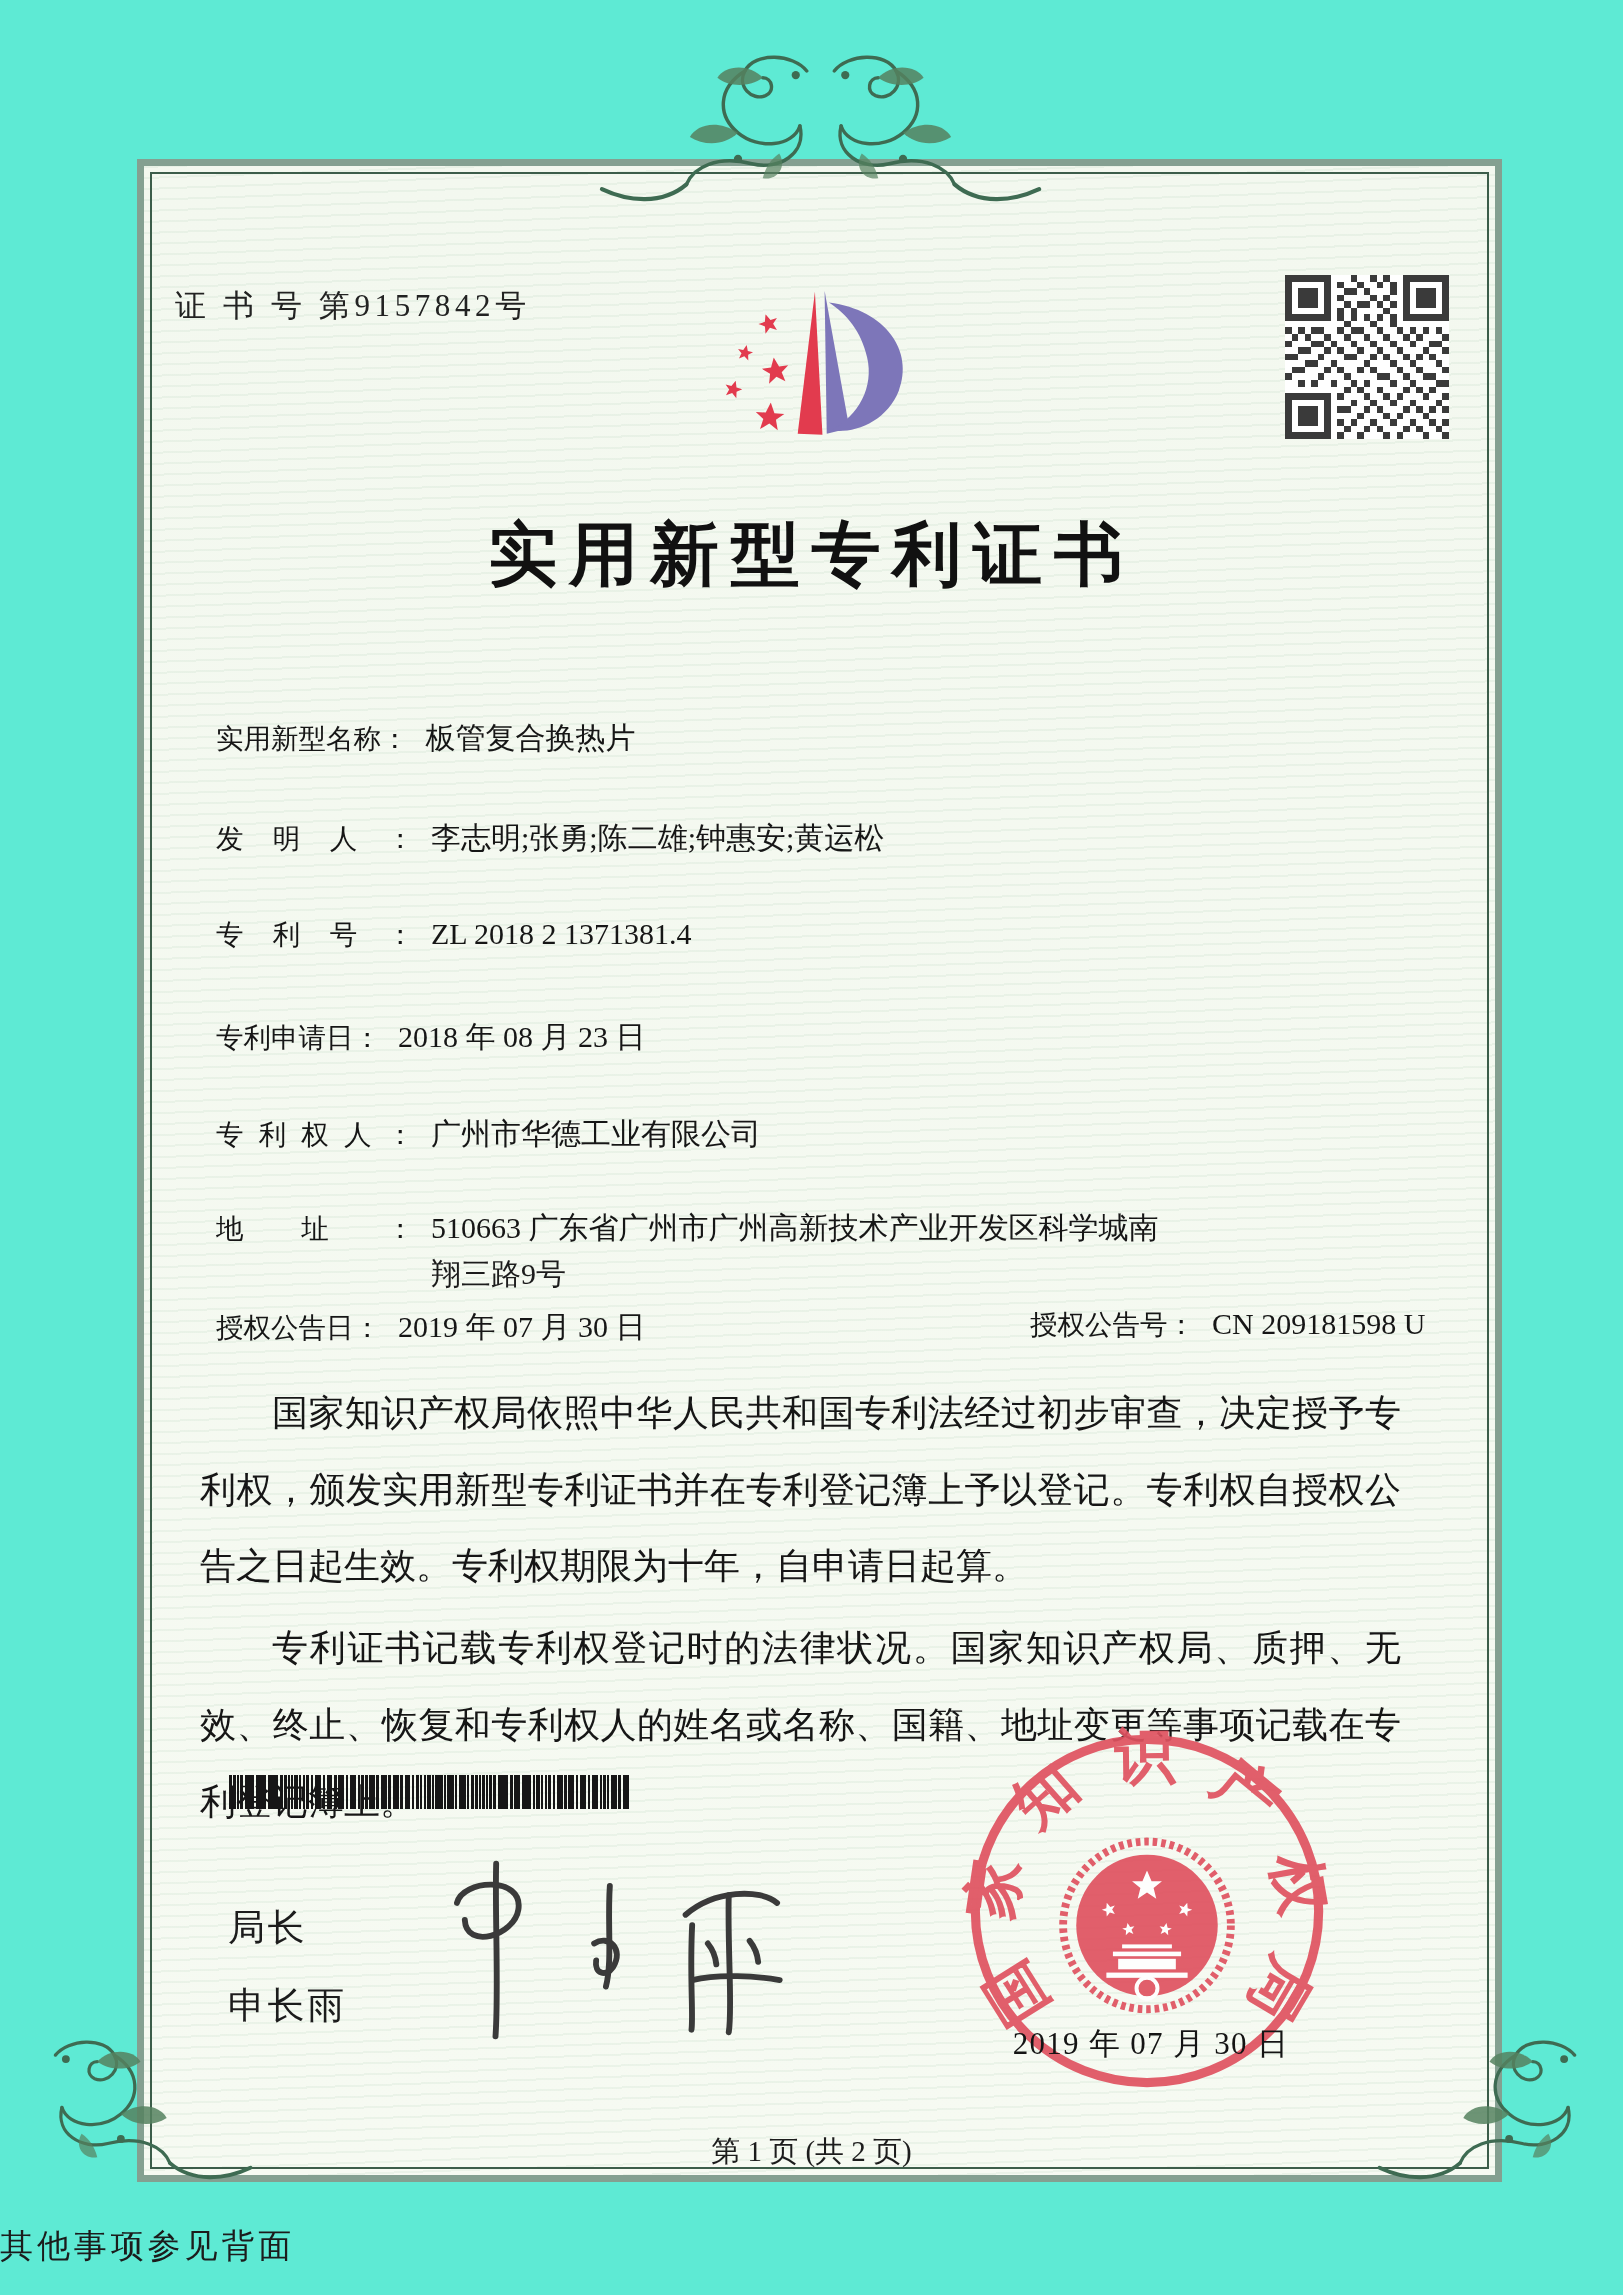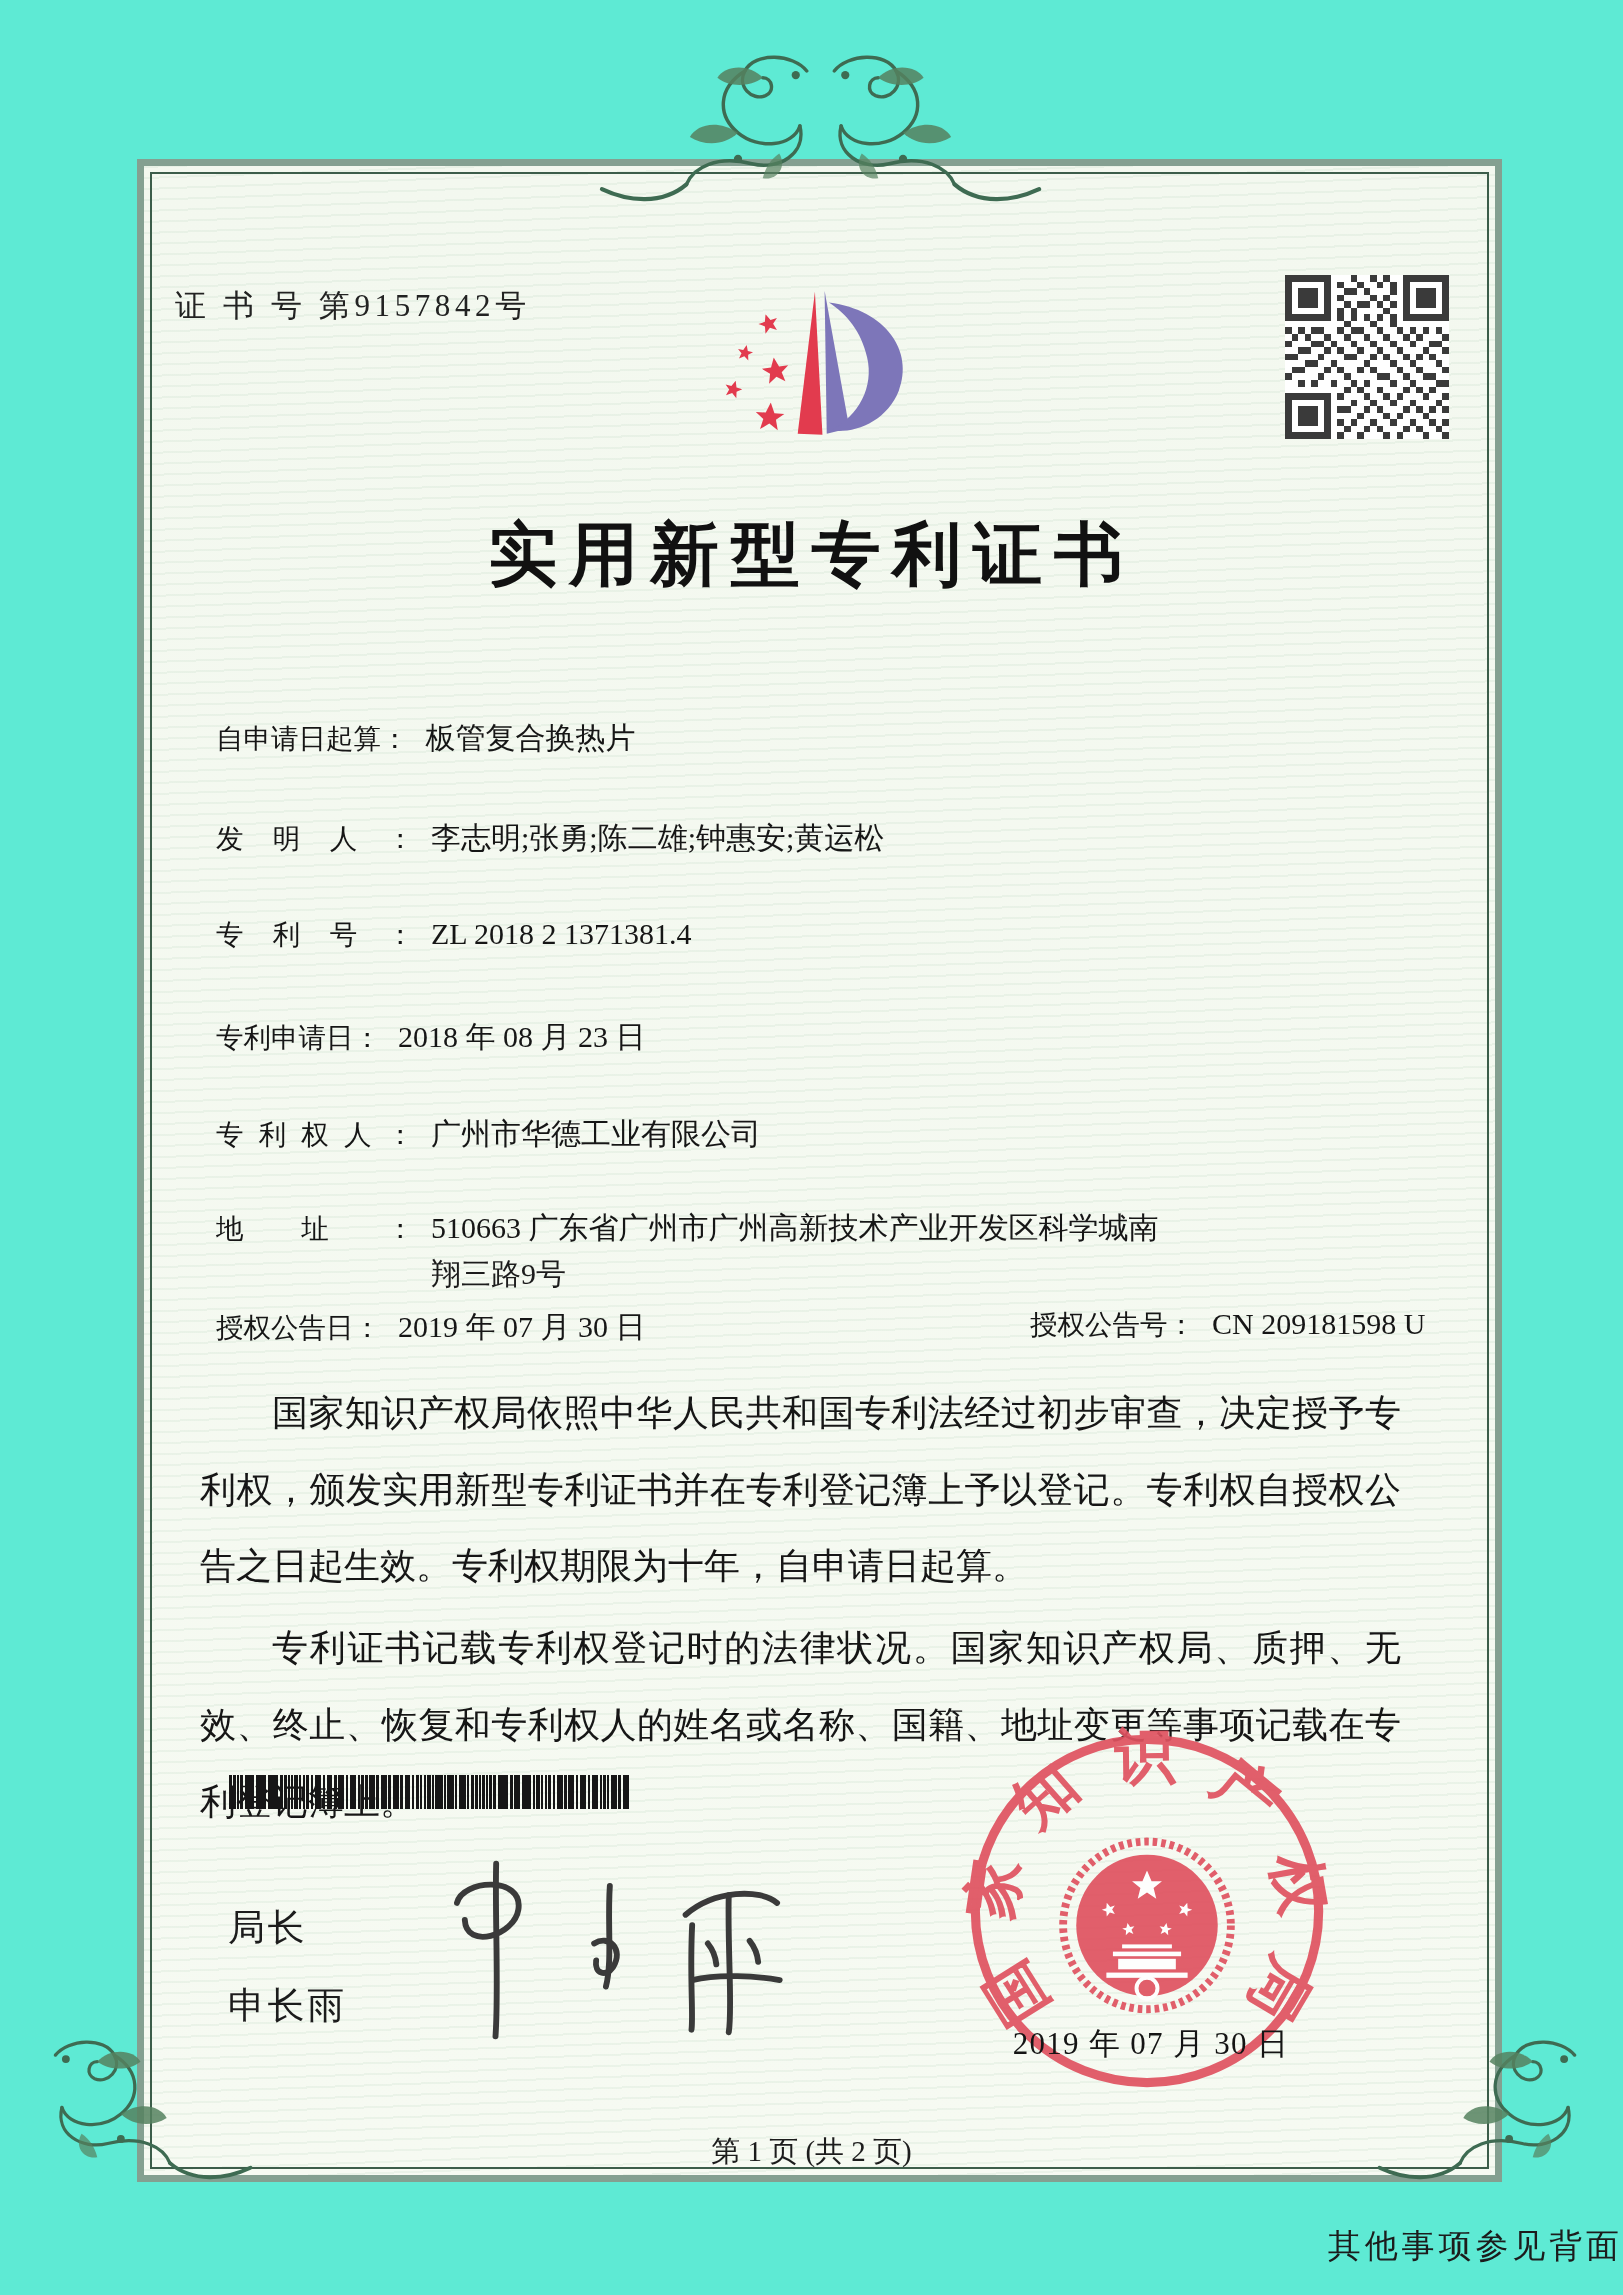--- a/index.html
+++ b/index.html
@@ -66,21 +66,21 @@
 
   
   .seal { position:absolute; left:957px; top:1721px; }
   .seal-date {
     position:absolute; left:968px; top:2023px; width:366px; text-align:center;
     font-size:31px; color:#141414; letter-spacing:1.3px; white-space:nowrap;
   }
 
   
   .page-indicator { position:absolute; left:0; top:2132px; width:100%; text-align:center; font-size:29px; }
-  .back-note     { position:absolute; left:0; top:2224px; width:100%; text-align:right; font-size:33px; letter-spacing:3.9px; }
+  .back-note     { position:absolute; left:0; top:2224px; width:100%; text-align:left; font-size:33px; letter-spacing:3.9px; }
 </style>
 </head>
 <body>
 
 <div class="page">
 
   <svg width="0" height="0" style="position:absolute">
     <defs>
       <symbol id="star5" viewBox="-10 -10 20 20">
         <path d="M0,-10 L2.9,-3.1 L9.5,-3.1 L4.2,1.2 L5.9,8.1 L0,4 L-5.9,8.1 L-4.2,1.2 L-9.5,-3.1 L-2.9,-3.1 Z"></path>
@@ -165,21 +165,21 @@
                M11 21h1v1h-1z M15 21h1v1h-1z M17 21h1v1h-1z M21 21h1v1h-1z
                M8 22h1v1h-1z M10 22h1v1h-1z M13 22h1v1h-1z M16 22h1v1h-1z M19 22h1v1h-1z M22 22h1v1h-1z M24 22h1v1h-1z
                M9 23h1v1h-1z M12 23h1v1h-1z M14 23h1v1h-1z M18 23h1v1h-1z M20 23h1v1h-1z M23 23h1v1h-1z
                M8 24h1v1h-1z M11 24h1v1h-1z M15 24h1v1h-1z M17 24h1v1h-1z M21 24h1v1h-1z M24 24h1v1h-1z"></path>
     </g>
   </svg>
 
   <div class="title">实用新型专利证书</div>
 
   <div class="frow" style="top:718px">
-    <span class="flabel">自申请日起算：</span><span class="fvalue">板管复合换热片</span>
+    <span class="flabel">实用新型名称：</span><span class="fvalue">板管复合换热片</span>
   </div>
   <div class="frow" style="top:818px">
     <span class="flabel j">发明人：</span><span class="fvalue">李志明;张勇;陈二雄;钟惠安;黄运松</span>
   </div>
   <div class="frow" style="top:917px">
     <span class="flabel j">专利号：</span><span class="fvalue">ZL 2018 2 1371381.4</span>
   </div>
   <div class="frow" style="top:1017px">
     <span class="flabel">专利申请日：</span><span class="fvalue">2018 年 08 月 23 日</span>
   </div>

